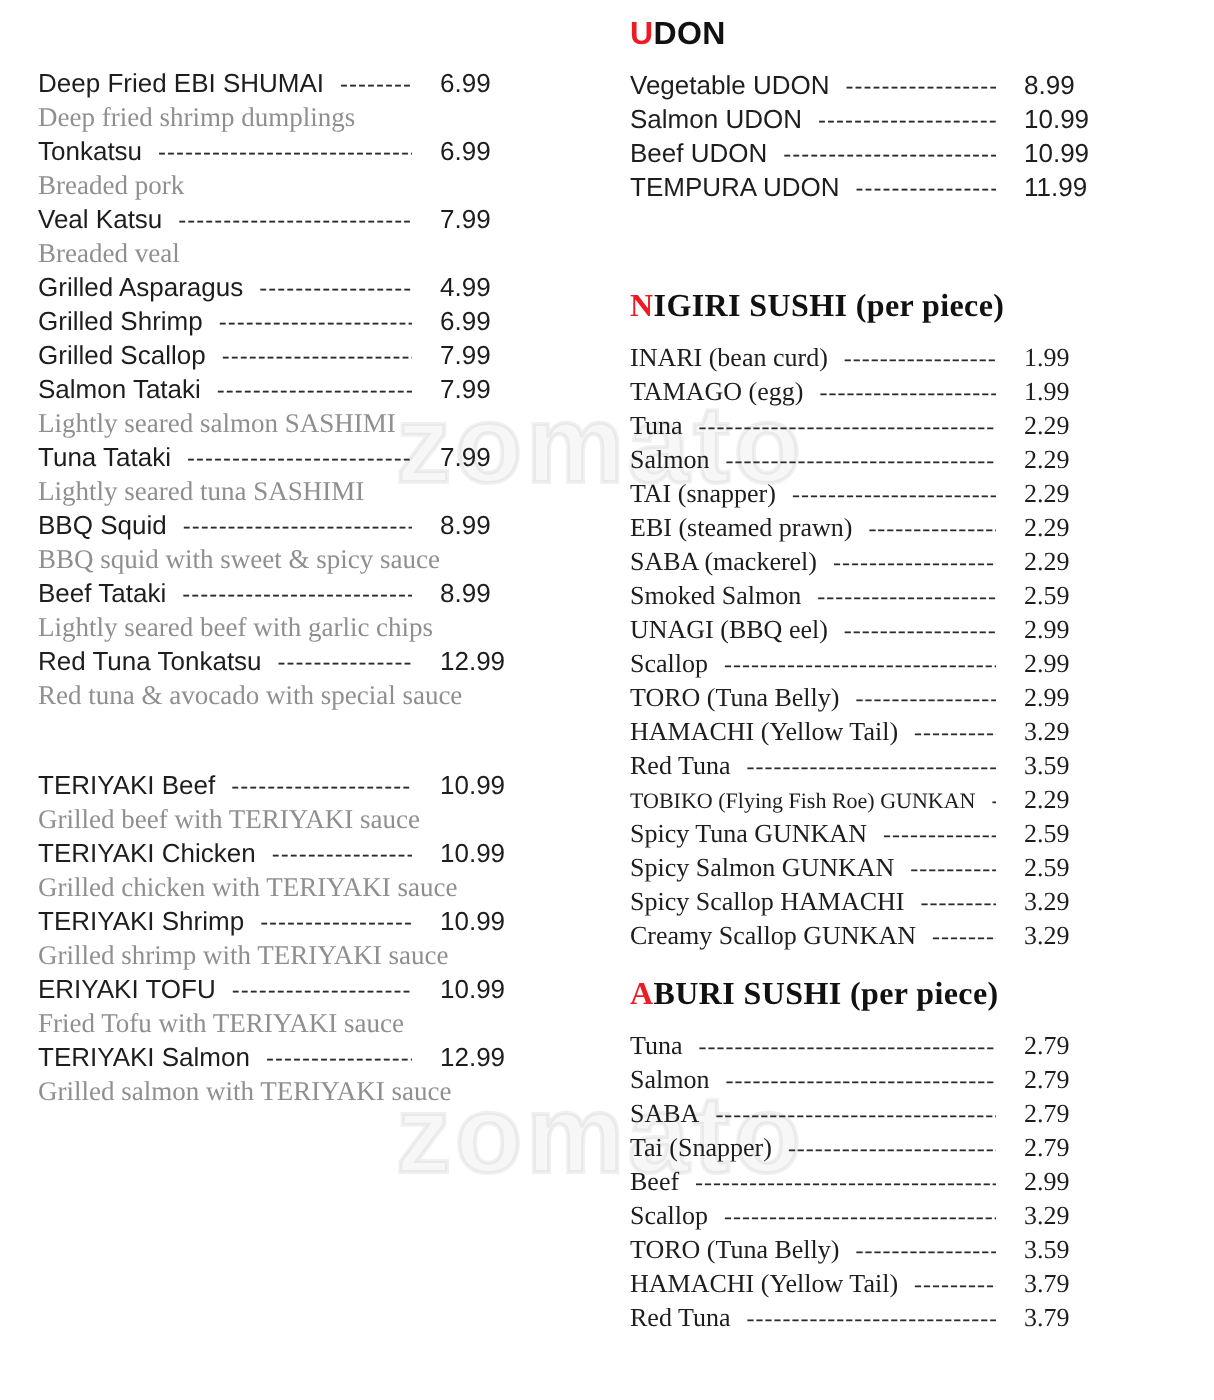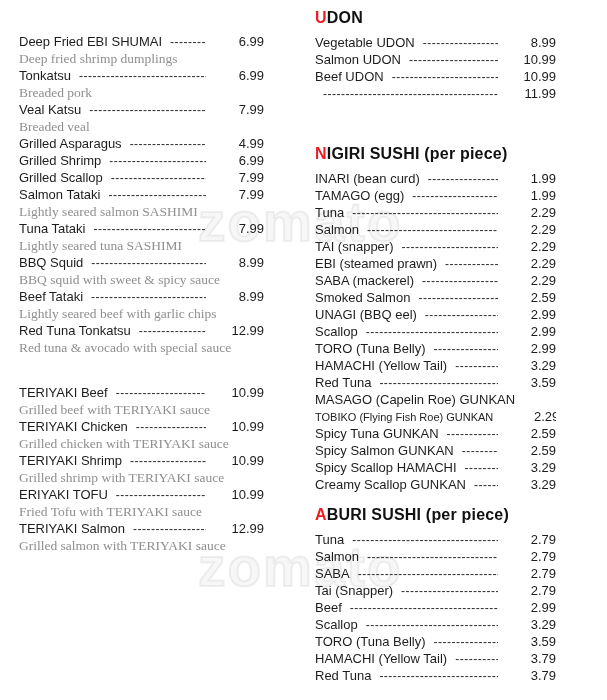--- a/index.html
+++ b/index.html
@@ -20,21 +20,21 @@
     font-size: 16px;
     font-weight: 700;
     line-height: 20px;
     color: #111111;
     letter-spacing: 0.2px;
     white-space: nowrap;
   }
   .section-title .accent { color: #ed1c24; }
 
   #left-col  .section + .section { margin-top: 28px; }
-  #right-col .section + .section { margin-top: 42px; }
+  #right-col .section + .section { margin-top: 42px; font-family: Liberation Serif, serif; }
   #right-col .section:nth-of-type(3) { margin-top: 12px; }
 
   .row {
     display: flex;
     align-items: baseline;
     height: 17px;
     line-height: 17px;
     font-size: 13px;
     white-space: nowrap;
     overflow: hidden;
@@ -45,21 +45,20 @@
     flex: 1 1 auto;
     min-width: 0;
     overflow: hidden;
     margin: 0 14px 0 8px;
     color: #2b2b2b;
     letter-spacing: 0.5px;
     font-size: 12px;
   }
   .row .price {
     flex: 0 0 44px;
-    text-align: right;
     color: #1d1d1d;
   }
   .desc {
     height: 17px;
     line-height: 17px;
     font-size: 13.5px;
     font-family: "Liberation Serif", serif;
     color: #8f8f8f;
     white-space: nowrap;
     overflow: hidden;
@@ -196,20 +195,21 @@
         <span class="name">Salmon UDON</span>
         <span class="dots">--------------------------------------------------------------------------------</span>
         <span class="price">10.99</span>
       </div>
       <div class="row">
         <span class="name">Beef UDON</span>
         <span class="dots">--------------------------------------------------------------------------------</span>
         <span class="price">10.99</span>
       </div>
       <div class="row">
+        <span class="name">TEMPURA UDON</span>
         <span class="dots">--------------------------------------------------------------------------------</span>
         <span class="price">11.99</span>
       </div>
     </div>
     <div class="section">
       <h2 class="section-title"><span class="accent">N</span><span>IGIRI SUSHI (per piece)</span></h2>
       <div class="row">
         <span class="name">INARI (bean curd)</span>
         <span class="dots">--------------------------------------------------------------------------------</span>
         <span class="price">1.99</span>
@@ -266,25 +266,20 @@
       </div>
       <div class="row">
         <span class="name">HAMACHI (Yellow Tail)</span>
         <span class="dots">--------------------------------------------------------------------------------</span>
         <span class="price">3.29</span>
       </div>
       <div class="row">
         <span class="name">Red Tuna</span>
         <span class="dots">--------------------------------------------------------------------------------</span>
         <span class="price">3.59</span>
-      </div>
-      <div class="row">
-        <span class="name">MASAGO (Capelin Roe) GUNKAN</span>
-        <span class="dots">--------------------------------------------------------------------------------</span>
-        <span class="price">1.99</span>
       </div>
       <div class="row small">
         <span class="name">TOBIKO (Flying Fish Roe) GUNKAN</span>
         <span class="dots">--------------------------------------------------------------------------------</span>
         <span class="price">2.29</span>
       </div>
       <div class="row">
         <span class="name">Spicy Tuna GUNKAN</span>
         <span class="dots">--------------------------------------------------------------------------------</span>
         <span class="price">2.59</span>

